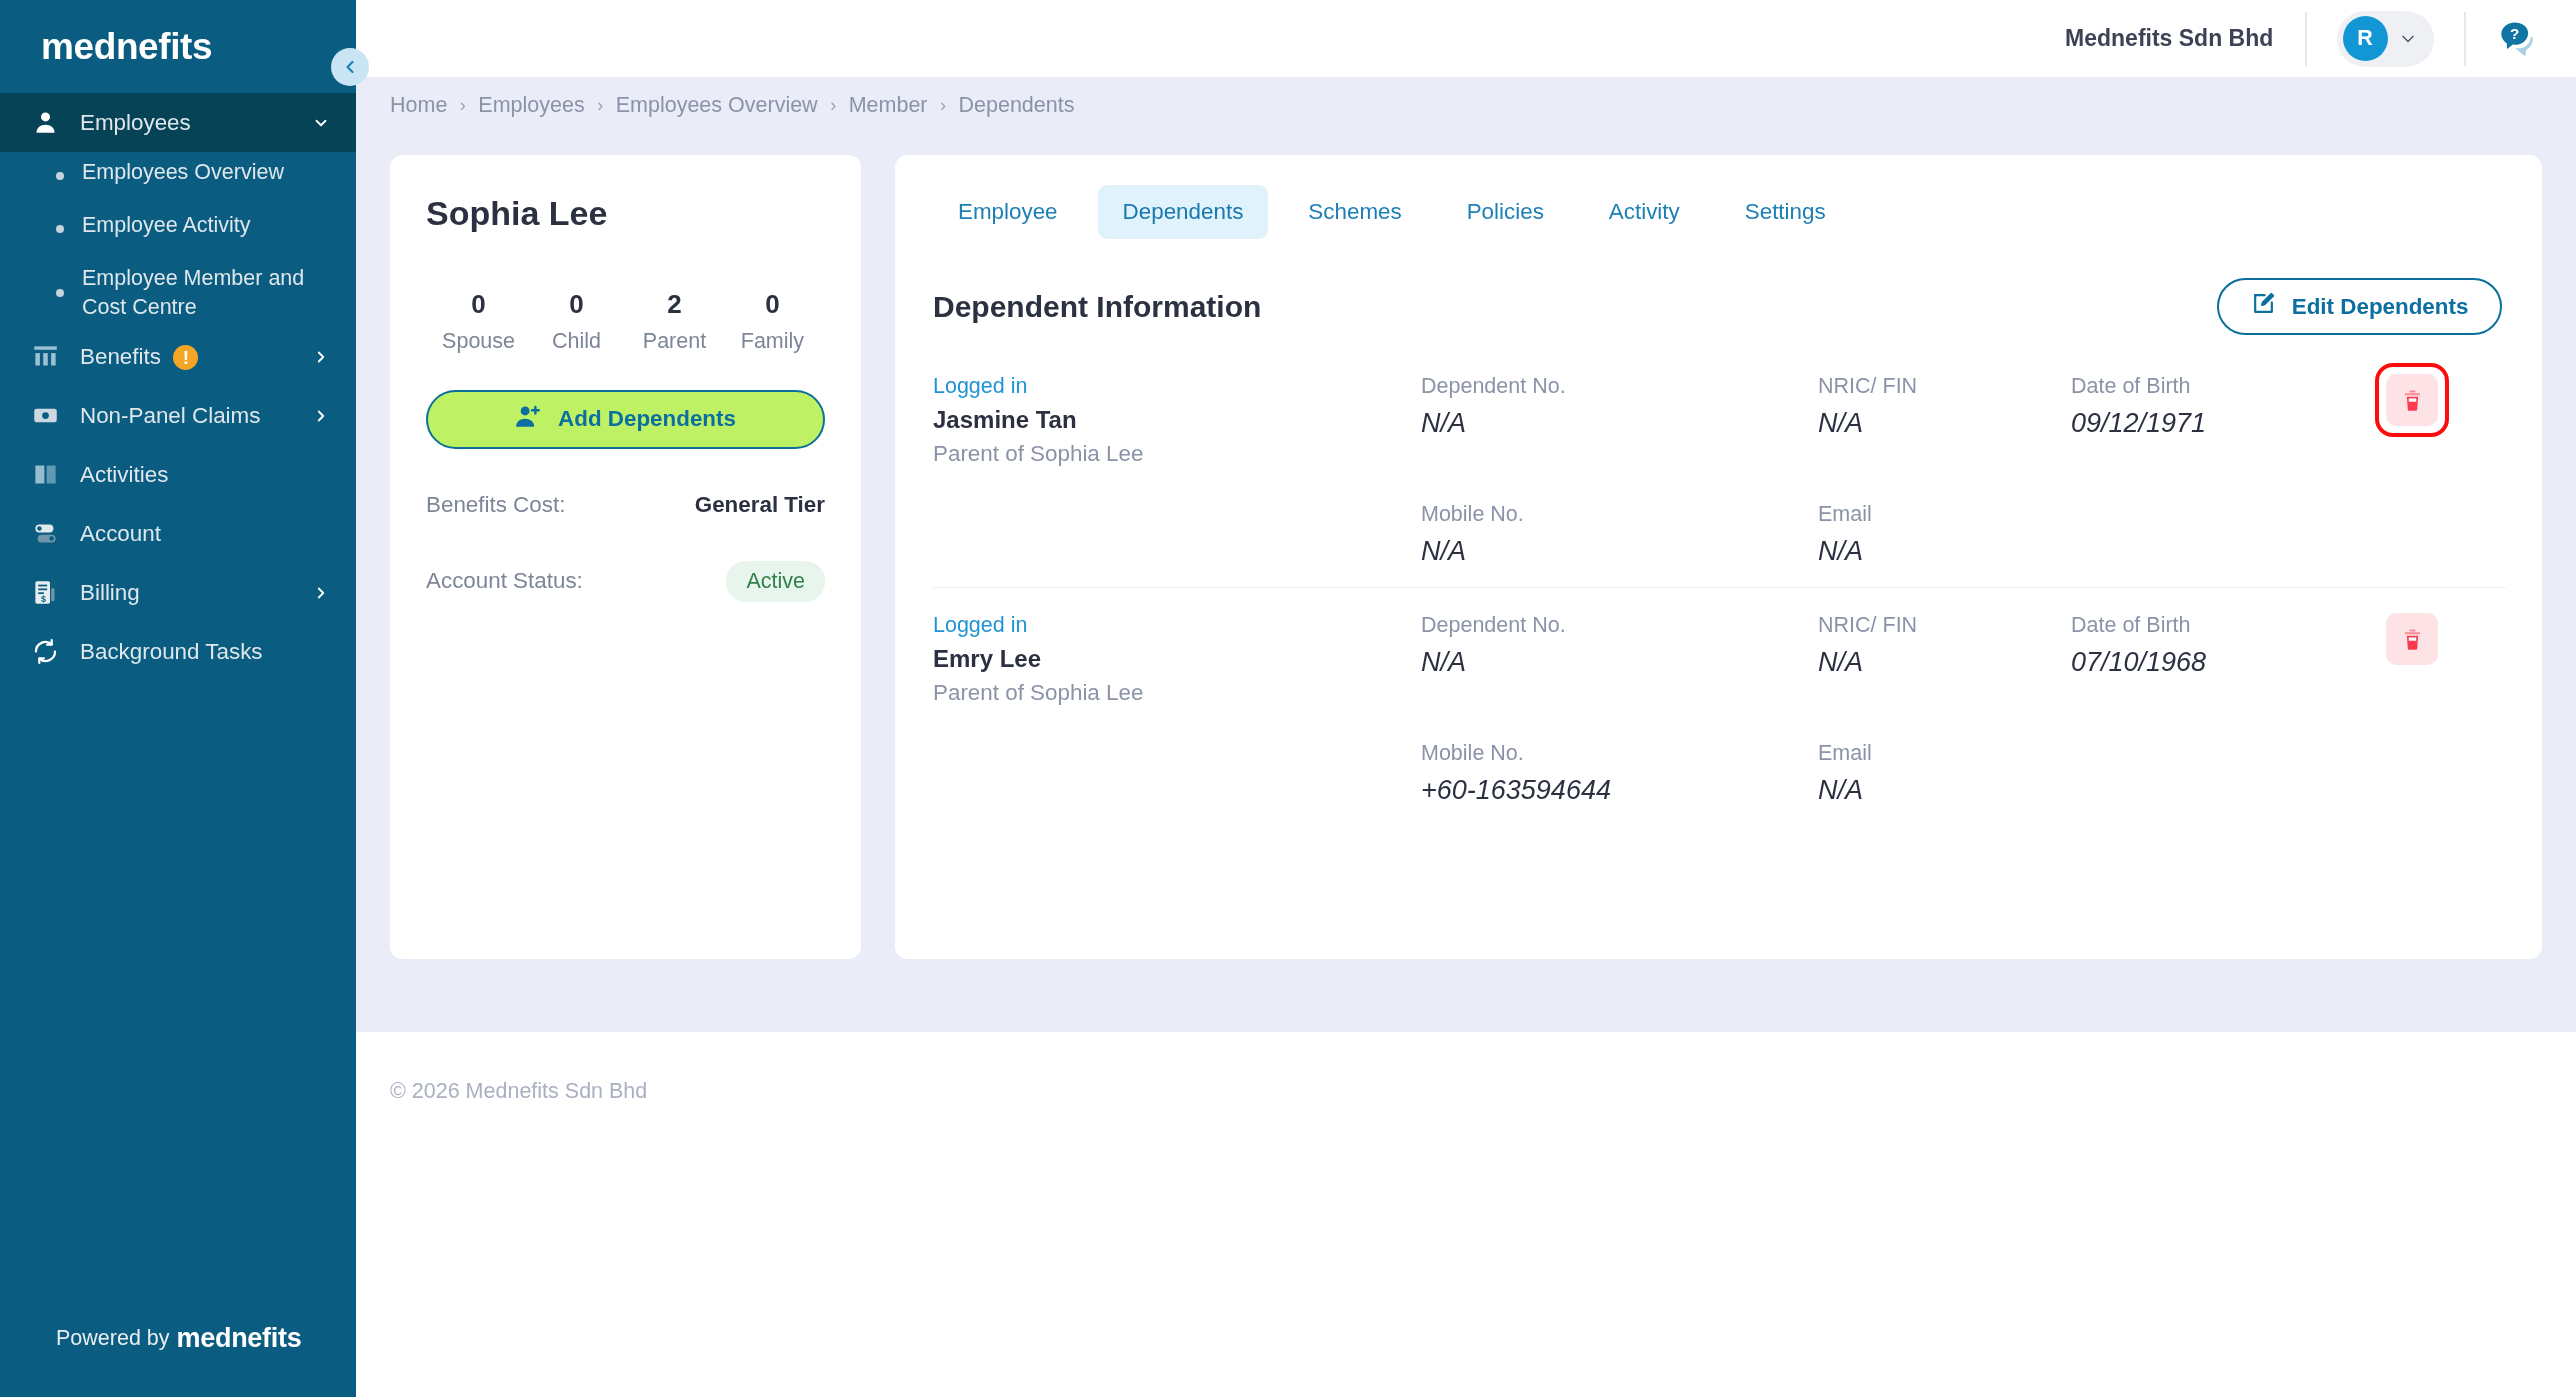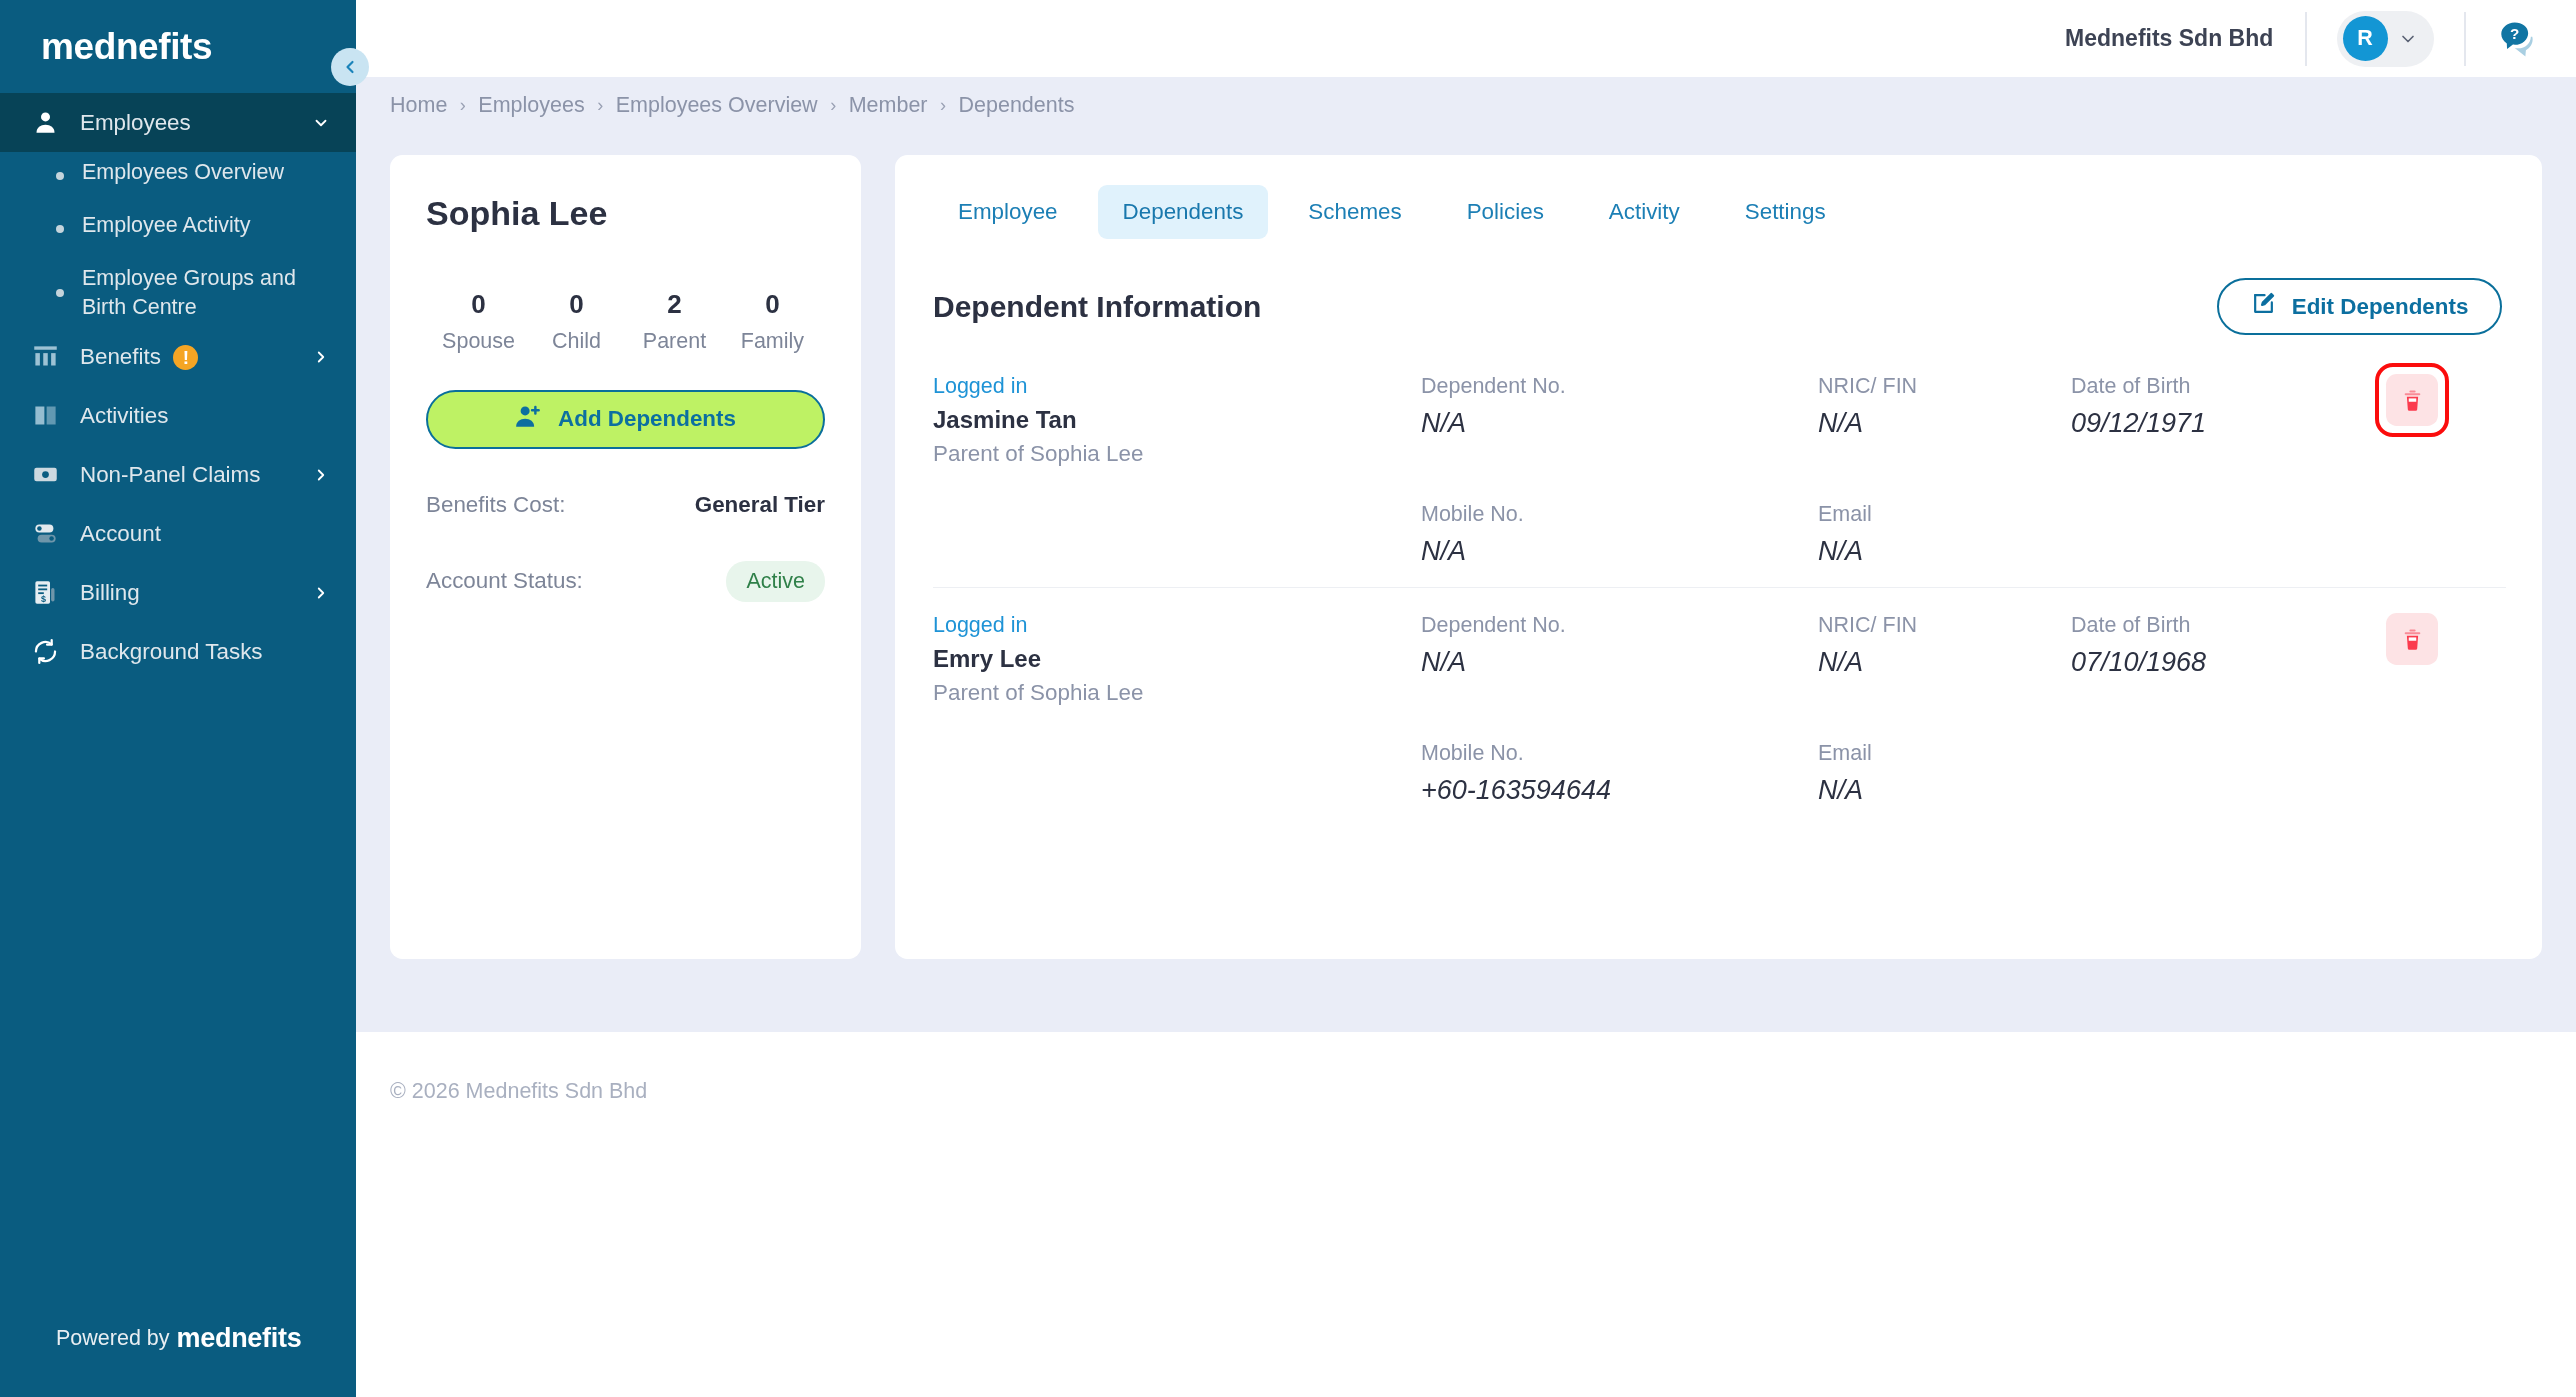--- a/index.html
+++ b/index.html
@@ -295,21 +295,21 @@
         <span class="subnav-text">Employees Overview</span>
       </div>
 
       <div class="subnav-item">
         <span class="bullet"></span>
         <span class="subnav-text">Employee Activity</span>
       </div>
 
       <div class="subnav-item two-line">
         <span class="bullet"></span>
-        <span class="subnav-text">Employee Groups and Birth Centre</span>
+        <span class="subnav-text">Employee Member and Cost Centre</span>
       </div>
 
       <div class="nav-item">
         <span class="nav-icon">
           <svg viewBox="0 0 24 24" fill="#9dc2d4">
               <rect x="2" y="3" width="20" height="3"></rect>
               <rect x="3" y="9" width="4" height="11"></rect>
               <rect x="10" y="9" width="4" height="11"></rect>
               <rect x="17" y="9" width="4" height="11"></rect>
             </svg>
@@ -317,41 +317,41 @@
         <span class="nav-label"><span>Benefits</span><span class="warn-badge">!</span></span>
         <span class="nav-chevron">
           <svg viewBox="0 0 24 24" fill="none" stroke="#ffffff" stroke-width="2.4" stroke-linecap="round" stroke-linejoin="round">
               <polyline points="9 6 15 12 9 18"></polyline>
             </svg>
         </span>
       </div>
 
       <div class="nav-item">
         <span class="nav-icon">
-          <svg viewBox="0 0 24 24" fill="#9dc2d4">
-              <path d="M3 4h8v16H3z" opacity="0.95"></path>
-              <path d="M13 4h8v16h-8z" opacity="0.6"></path>
-            </svg>
-        </span>
-        <span class="nav-label">Activities</span>
-      </div>
-
-      <div class="nav-item">
-        <span class="nav-icon">
           <svg viewBox="0 0 24 24" fill="#cdd9e0">
               <rect x="2" y="6" width="20" height="12" rx="2"></rect>
               <circle cx="12" cy="12" r="3" fill="#0a5c80"></circle>
             </svg>
         </span>
         <span class="nav-label">Non-Panel Claims</span>
         <span class="nav-chevron">
           <svg viewBox="0 0 24 24" fill="none" stroke="#ffffff" stroke-width="2.4" stroke-linecap="round" stroke-linejoin="round">
               <polyline points="9 6 15 12 9 18"></polyline>
             </svg>
         </span>
+      </div>
+
+      <div class="nav-item">
+        <span class="nav-icon">
+          <svg viewBox="0 0 24 24" fill="#9dc2d4">
+              <path d="M3 4h8v16H3z" opacity="0.95"></path>
+              <path d="M13 4h8v16h-8z" opacity="0.6"></path>
+            </svg>
+        </span>
+        <span class="nav-label">Activities</span>
       </div>
 
       <div class="nav-item">
         <span class="nav-icon">
           <svg viewBox="0 0 24 24">
               <rect x="3" y="4" width="16" height="7" rx="3.5" fill="#e3eaee"></rect>
               <circle cx="6.6" cy="7.5" r="2" fill="#0a5c80"></circle>
               <rect x="5" y="13" width="16" height="7" rx="3.5" fill="#6f96aa"></rect>
               <circle cx="17.4" cy="16.5" r="2" fill="#0a5c80"></circle>
             </svg>

